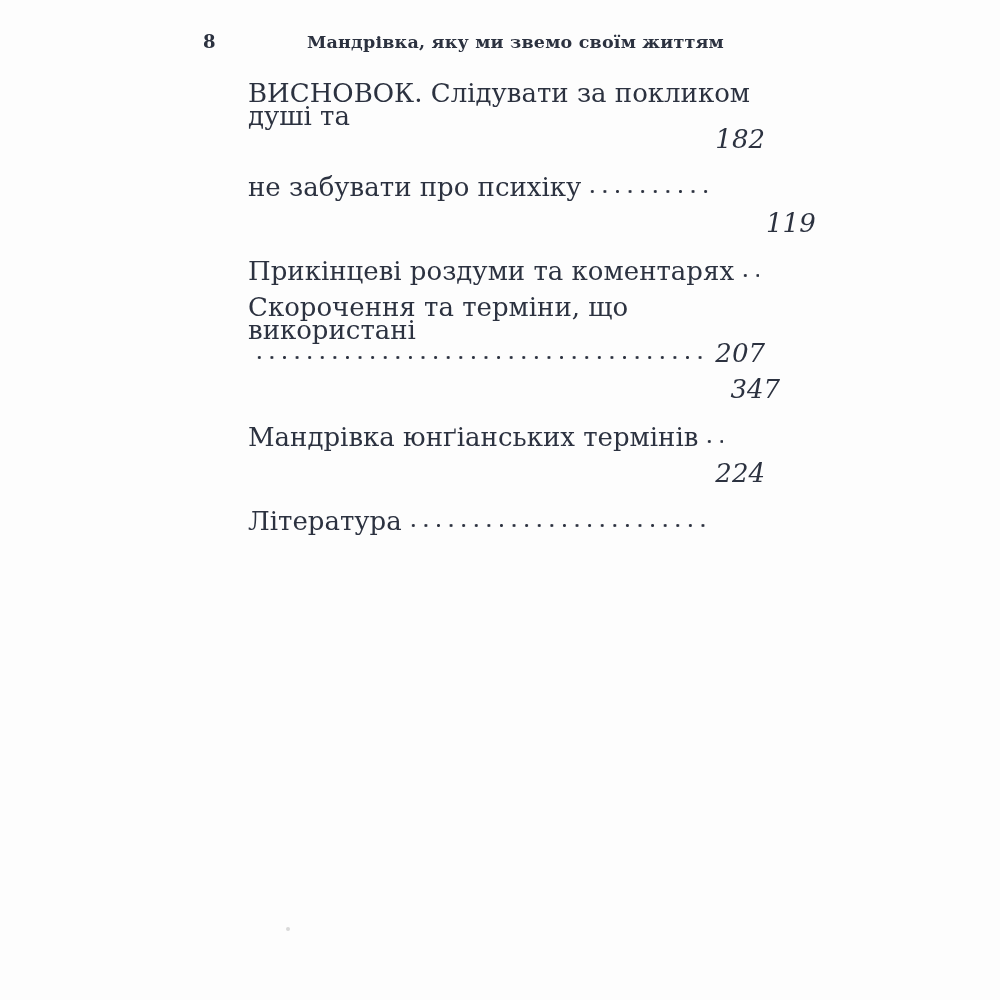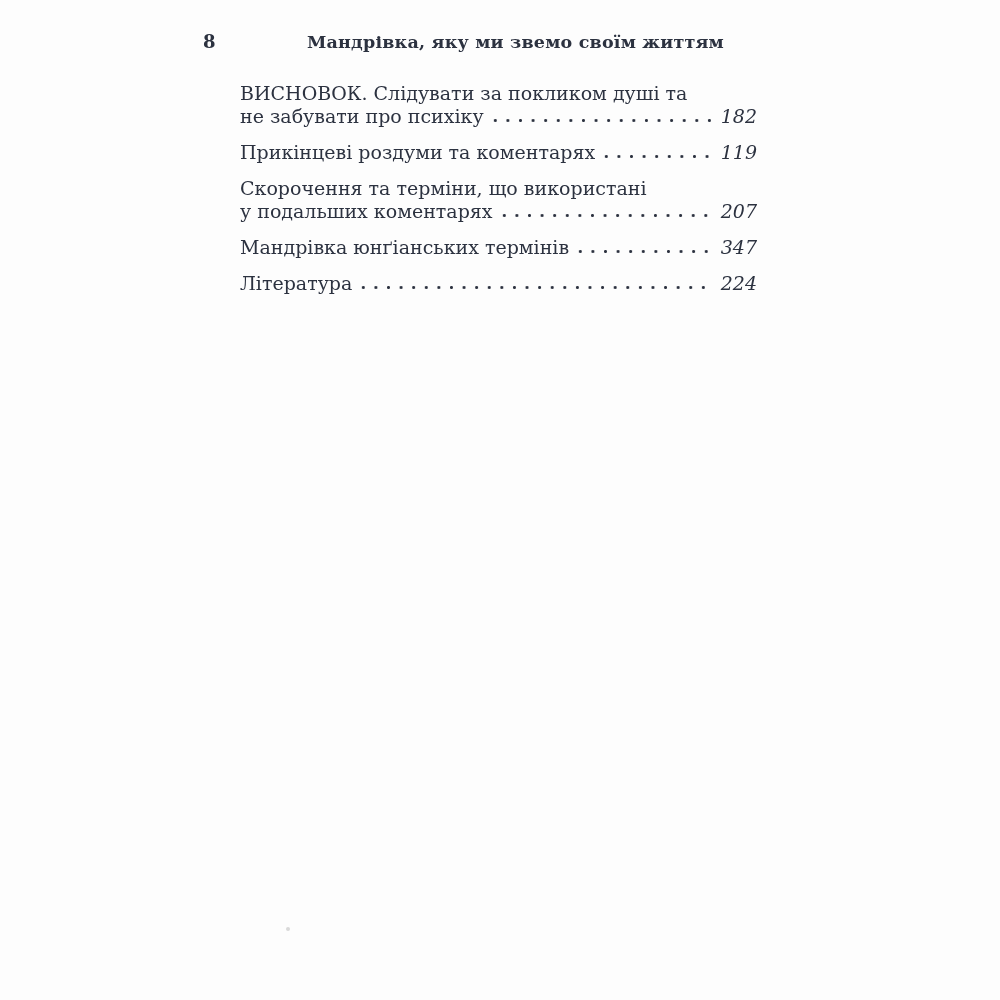--- a/index.html
+++ b/index.html
@@ -47,38 +47,39 @@
     font-size: 17.5px;
     line-height: 22px;
     font-weight: 700;
     letter-spacing: 0.2px;
     padding-left: 31px;
   }
 
   
   .toc {
     position: absolute;
-    left: 240px;
+    left: 248px;
     top: 82px;
     width: 517px;
-    font-size: 19px;
+    font-size: 26px;
     line-height: 23px;
   }
   .toc-entry {
     margin-bottom: 13px;
   }
   .entry-line {
     display: block;
   }
   .entry-last {
     display: flex;
     align-items: stretch;
   }
   .entry-text {
     white-space: nowrap;
+    margin-top: 48px;
   }
   .leader {
     flex: 1 1 auto;
     min-width: 20px;
     margin: 0 7px 0 5px;
     background-image: radial-gradient(circle, var(--ink) 1.25px, rgba(0,0,0,0) 1.6px);
     background-size: 12.6px 12.6px;
     background-repeat: repeat-x;
     background-position: left 0px bottom 1px;
   }
@@ -124,21 +125,20 @@
       <div class="entry-last">
         <span class="entry-text">Прикінцеві роздуми та коментарях</span>
         <span class="leader"></span>
         <span class="pageno">119</span>
       </div>
     </div>
 
     <div class="toc-entry">
       <span class="entry-line">Скорочення та терміни, що використані</span>
       <div class="entry-last">
-        <span class="entry-text">у подальших коментарях</span>
         <span class="leader"></span>
         <span class="pageno">207</span>
       </div>
     </div>
 
     <div class="toc-entry">
       <div class="entry-last">
         <span class="entry-text">Мандрівка юнґіанських термінів</span>
         <span class="leader"></span>
         <span class="pageno">347</span>

